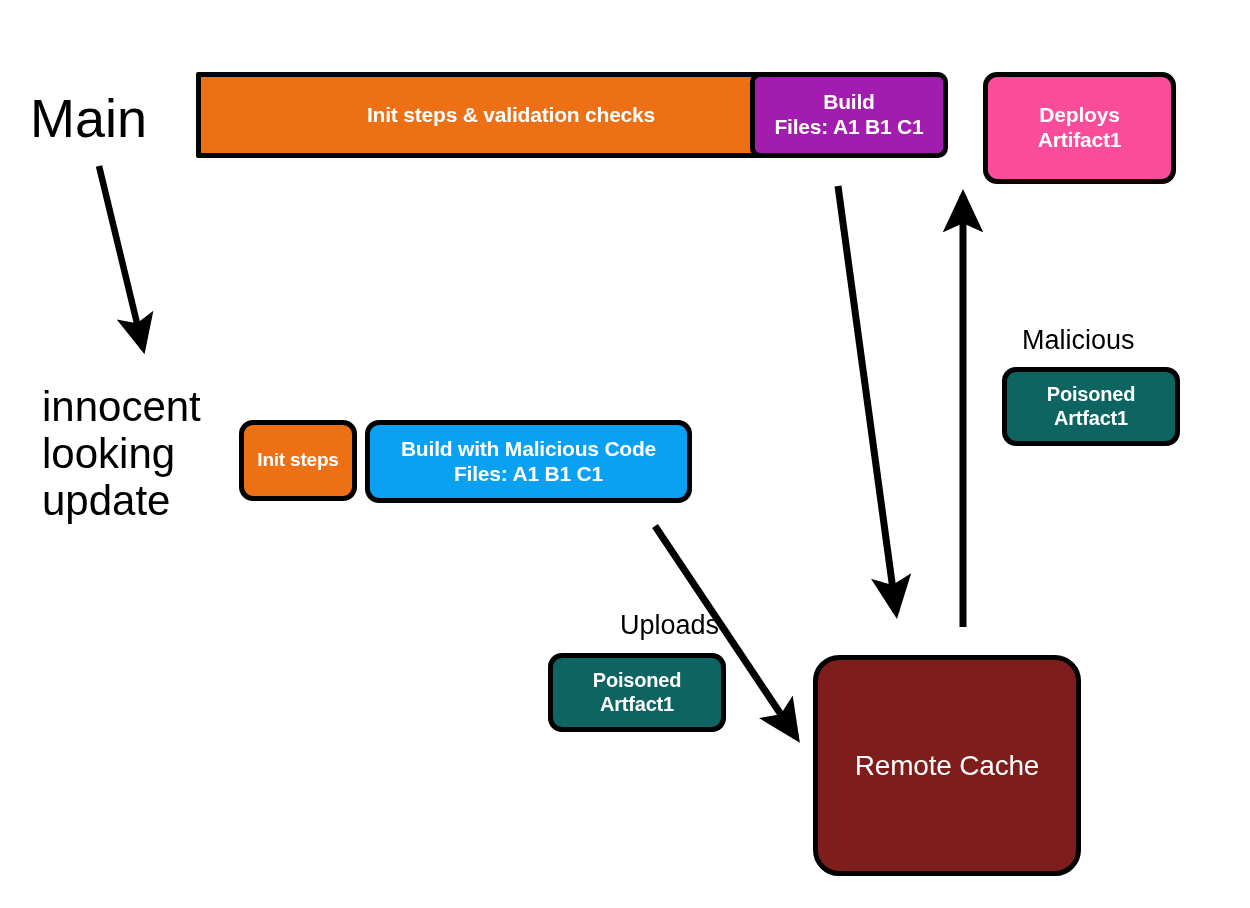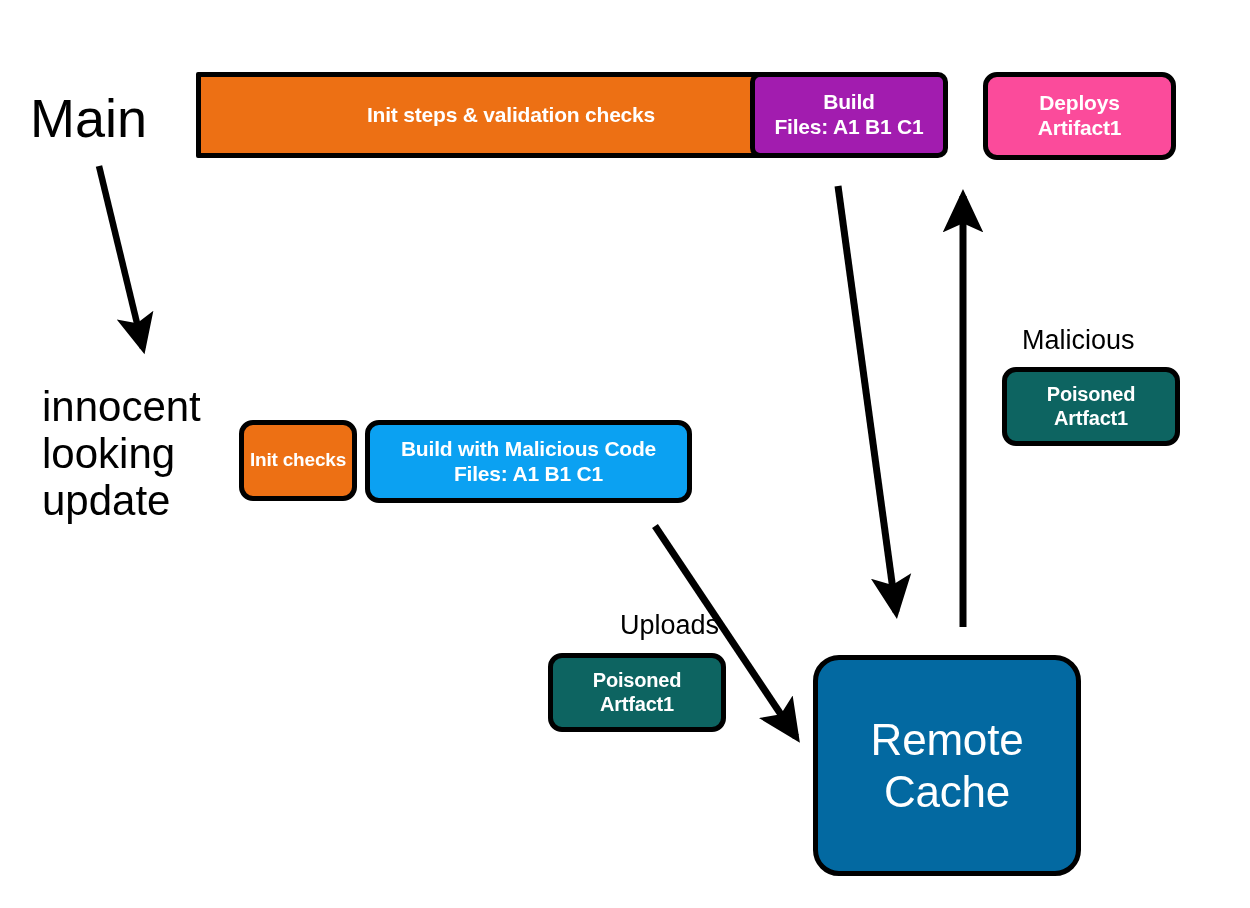--- a/index.html
+++ b/index.html
@@ -56,21 +56,21 @@
     background: #ED7014;
     font-size: 21px;
   }
   #node-build-main {
     left: 750px; top: 72px; width: 198px; height: 86px;
     border-radius: 10px;
     background: #a21caf;
     font-size: 21px;
   }
   #node-deploys {
-    left: 983px; top: 72px; width: 193px; height: 88px;
+    left: 983px; top: 72px; width: 193px; height: 112px;
     border-radius: 14px;
     background: #FB4B9B;
     font-size: 21px;
   }
 
   
   #node-init-steps {
     left: 239px; top: 420px; width: 118px; height: 81px;
     border-radius: 14px;
     background: #ED7014;
@@ -94,22 +94,22 @@
     left: 548px; top: 653px; width: 178px; height: 79px;
     border-radius: 14px;
     background: #0D6461;
     font-size: 20px;
   }
 
   
   #node-remote-cache {
     left: 813px; top: 655px; width: 268px; height: 221px;
     border-radius: 26px;
-    background: #0369a1;
-    font-size: 44px;
+    background: #7f1d1d;
+    font-size: 28px;
     font-weight: normal;
   }
 
   
   #label-main {
     left: 30px; top: 88px;
     font-size: 54px;
   }
   #label-innocent {
     left: 42px; top: 383px;
@@ -157,21 +157,21 @@
   <div class="plain-label" id="label-main">Main</div>
 
   <div class="node" id="node-init-validation">Init steps &amp; validation checks</div>
 
   <div class="node" id="node-build-main">Build
 Files: A1  B1  C1</div>
 
   <div class="node" id="node-deploys">Deploys
 Artifact1</div>
 
-  <div class="node" id="node-init-steps">Init checks</div>
+  <div class="node" id="node-init-steps">Init steps</div>
 
   <div class="node" id="node-build-malicious">Build with Malicious Code
 Files: A1  B1  C1</div>
 
 
   <div class="plain-label" id="label-downloads">Malicious</div>
 
   <div class="plain-label" id="label-uploads">Uploads</div>
 
   <div class="node" id="node-artifact-download">Poisoned

